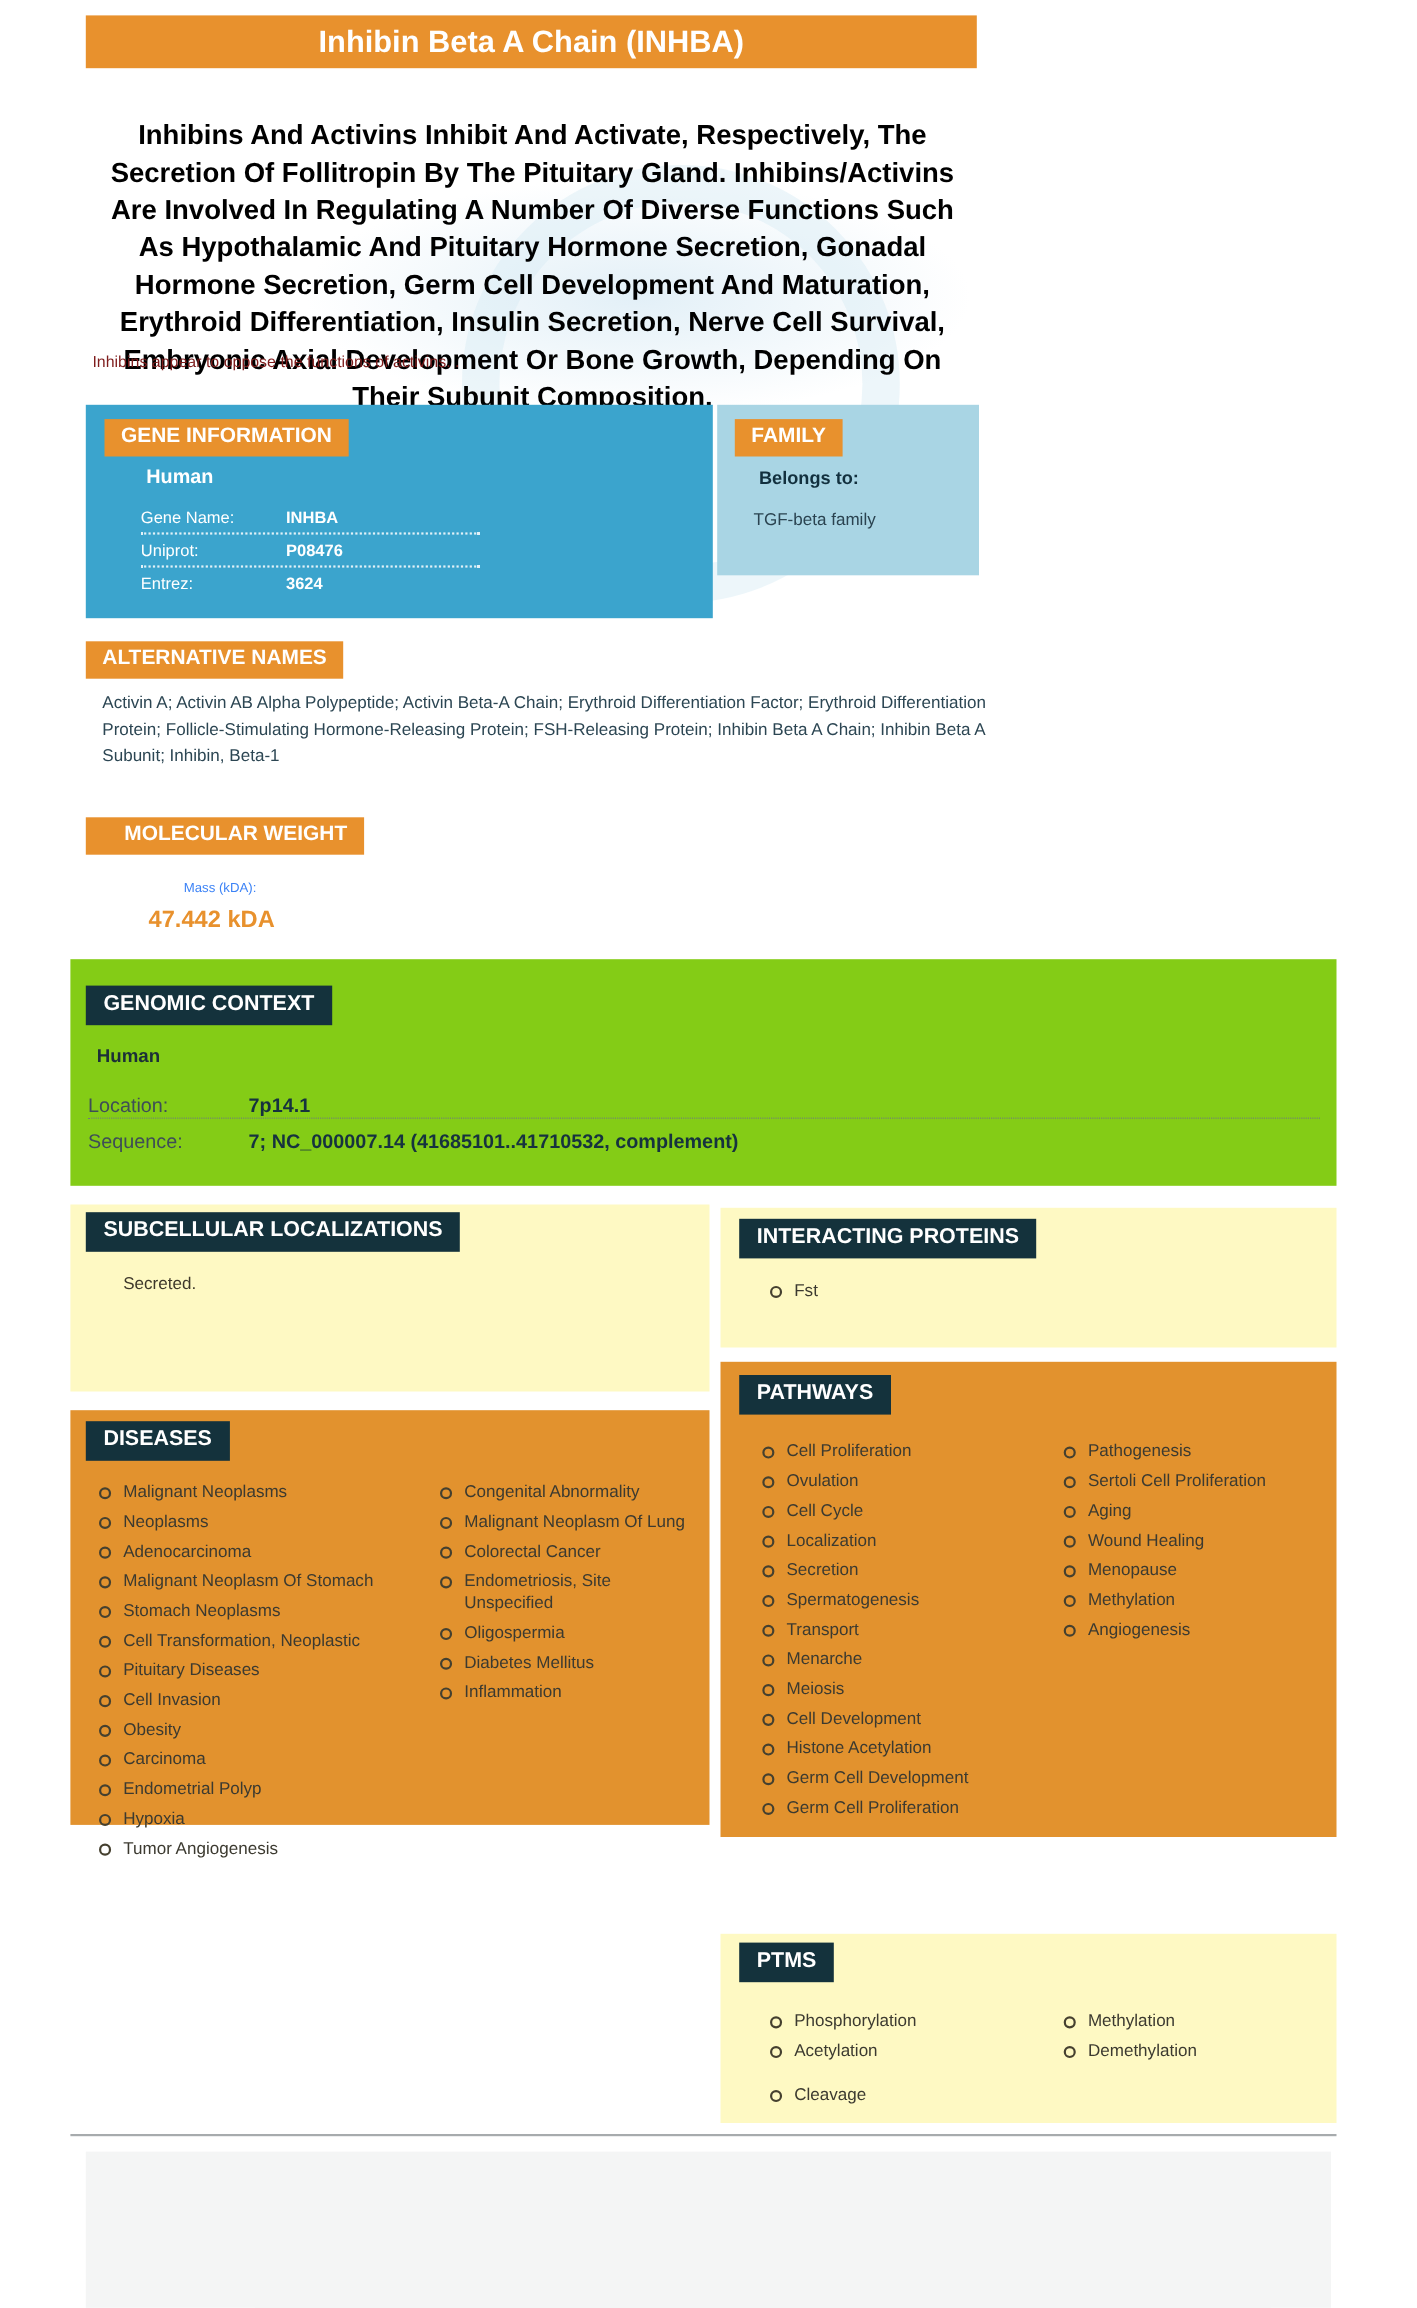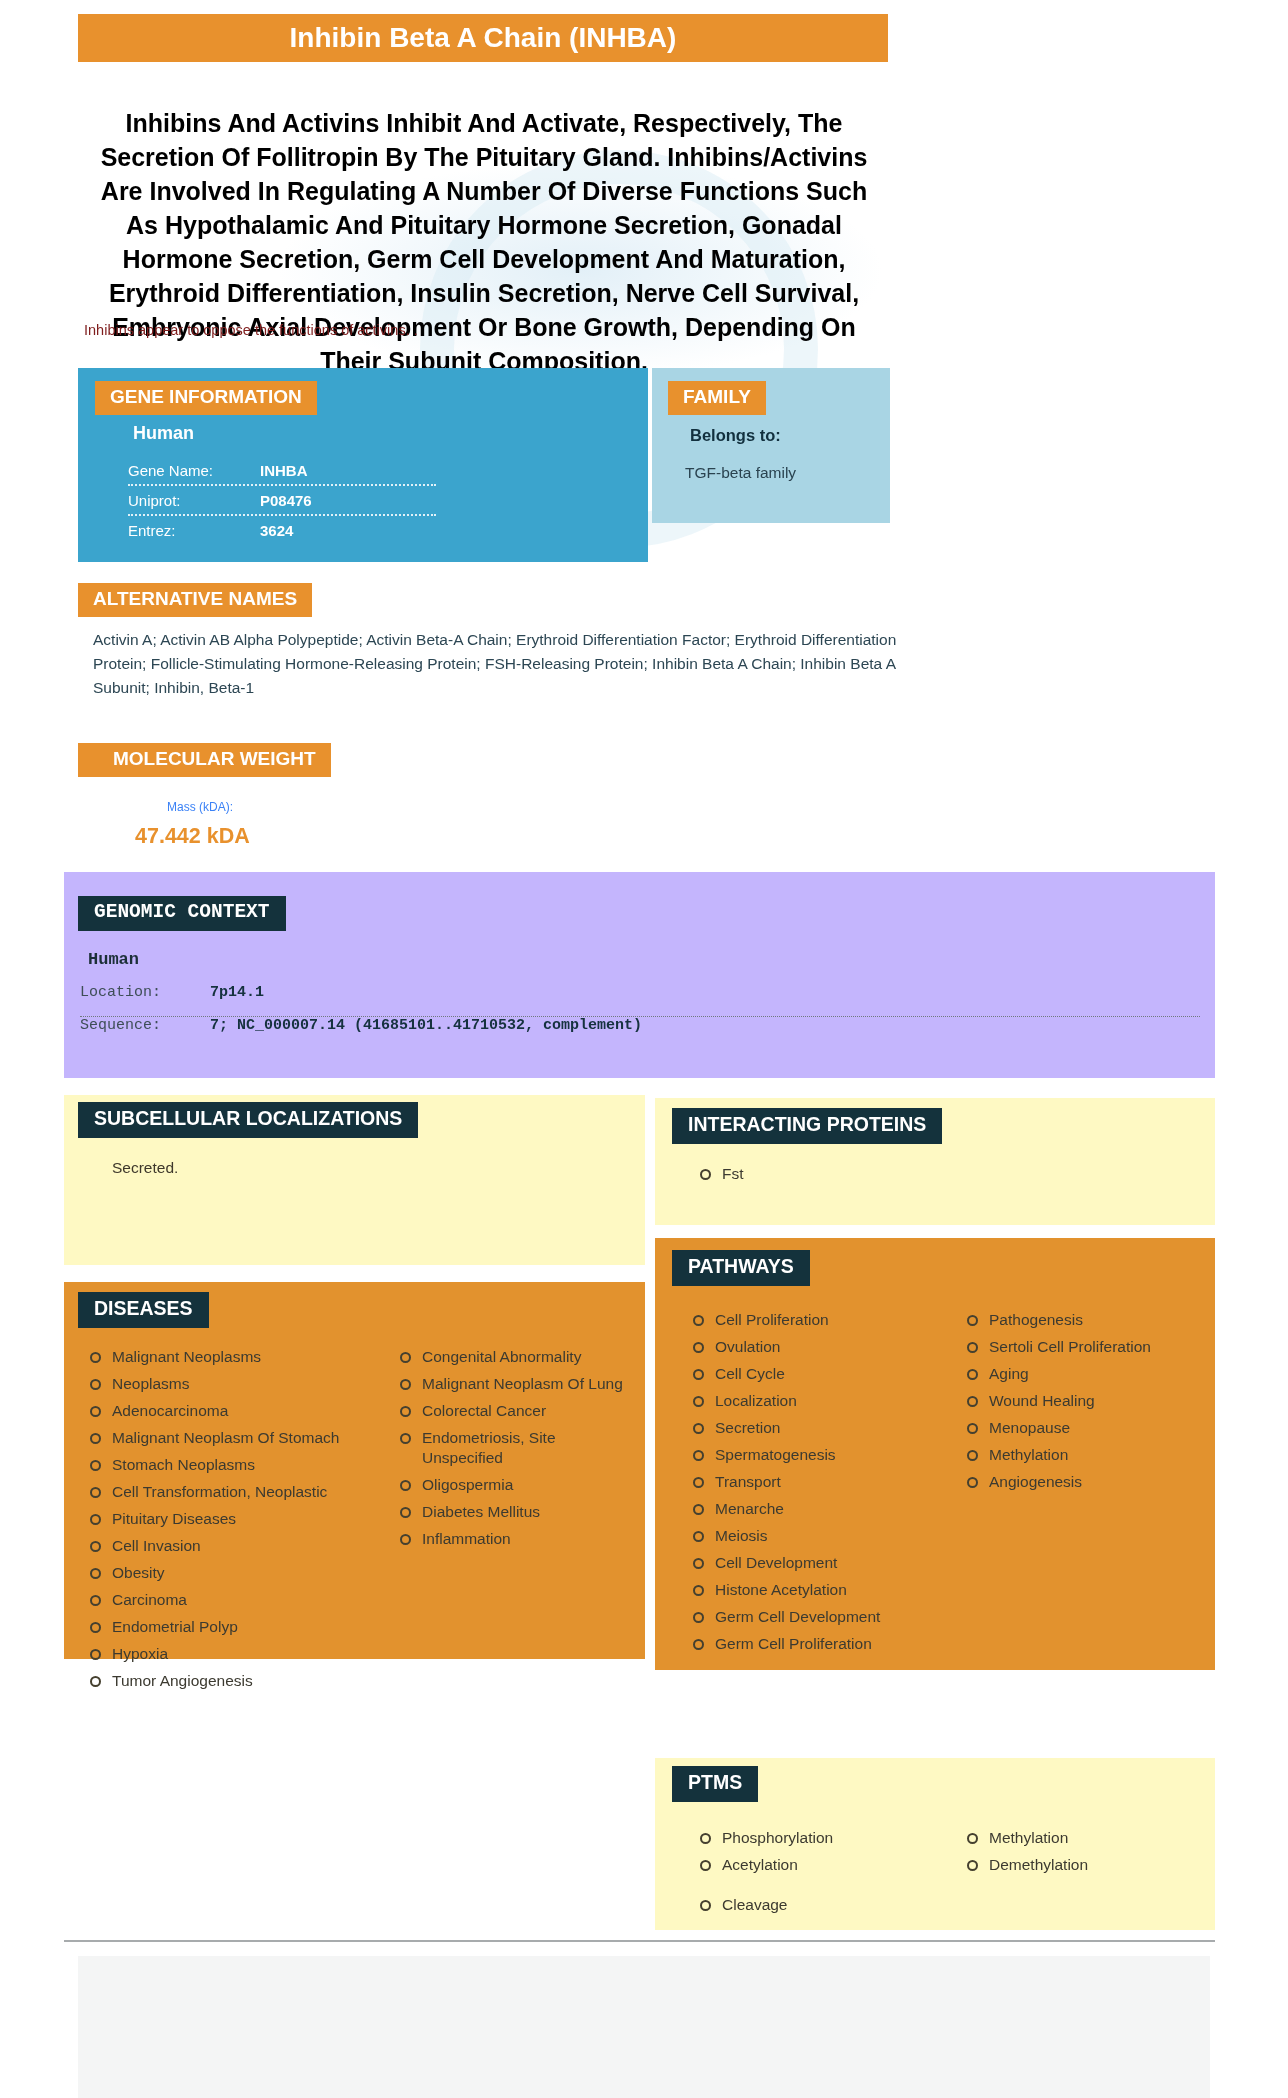--- a/index.html
+++ b/index.html
@@ -41,25 +41,25 @@
   #family-belongs{left:38px;top:58px;color:#12303E;font-weight:bold;font-size:16.5px;}
   #family-value{left:33px;top:96px;color:#2A4350;font-size:15.5px;}
   
   #alt-label{left:78px;top:583px;}
   #alt-text{left:93px;top:628px;width:810px;color:#2C4653;font-size:15.5px;line-height:24px;}
   
   #mw-label{left:78px;top:743px;padding-left:35px;}
   #mass-label{left:135px;top:800px;color:#3b82f6;font-size:12px;margin-left:32px;}
   #mass-value{left:135px;top:824px;color:#E8912D;font-weight:bold;font-size:21.5px;}
   
-  #genomic-panel{left:64px;top:872px;width:1151px;height:206px;background:#c4b5fd;font-family:Liberation Mono, monospace;}
+  #genomic-panel{left:64px;top:872px;width:1151px;height:206px;background:#84cc16;}
   #genomic-label{left:14px;top:24px;}
   #genomic-human{left:24px;top:78px;color:#1C2F38;font-weight:bold;font-size:17px;}
   #genomic-rows{left:16px;top:112px;width:1120px;}
-  .gen-row{display:flex;align-items:flex-start;height:32px;font-size:15px;}
+  .gen-row{display:flex;align-items:flex-end;height:32px;font-size:18px;gap:16px;}
   .gen-row .rlabel{width:130px;flex:none;color:#3E4E57;}
   .gen-row .rvalue{font-weight:bold;color:#16323F;}
   .gen-row.dotted{border-bottom:1.5px dotted #70797E;}
   
   .panel-light{background:#fef9c3;}
   .panel-dark{background:#E2922E;}
   #subcell-panel{left:64px;top:1095px;width:581px;height:170px;}
   #subcell-label{left:14px;top:7px;}
   #subcell-value{left:48px;top:64px;color:#3E382B;font-size:15.5px;}
   #interact-panel{left:655px;top:1098px;width:560px;height:127px;}

